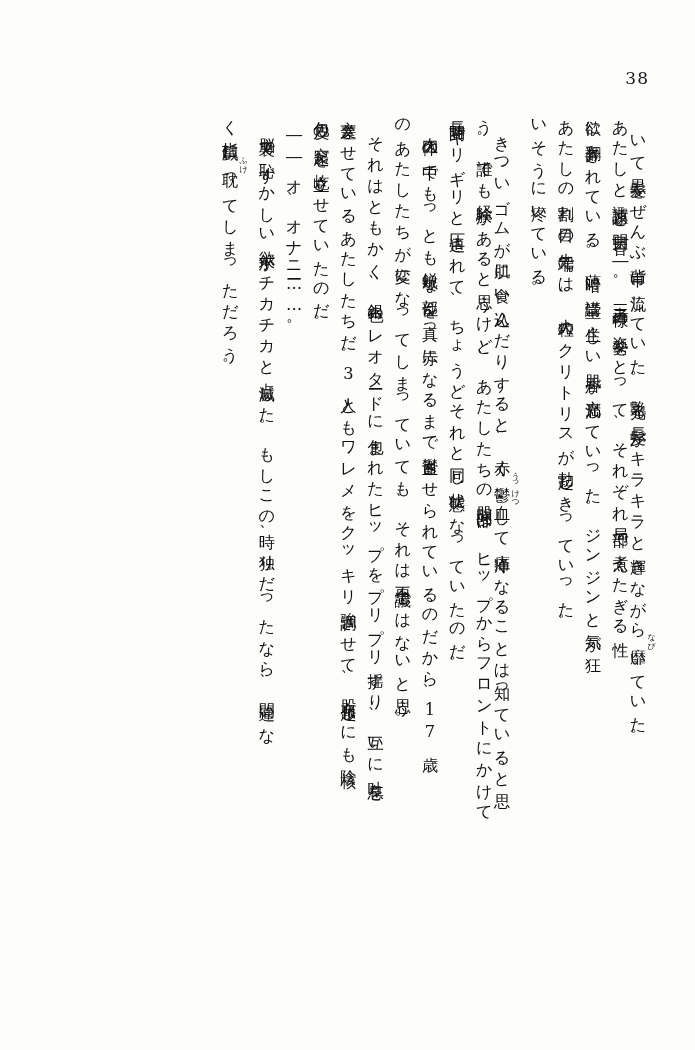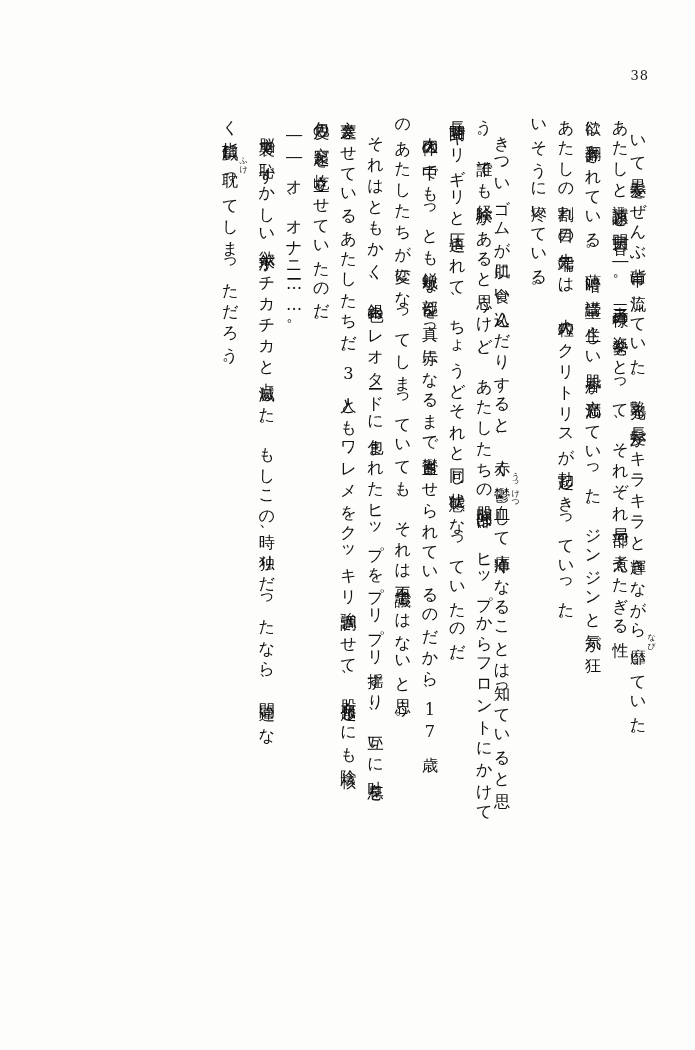--- a/index.html
+++ b/index.html
@@ -19,21 +19,21 @@
   .page {
     position: absolute;
     inset: 0;
     background: #fdfdfc;
   }
 
   .page-number {
     position: absolute;
     top: 68px;
     right: 46px;
-    font-size: 13px;
+    font-size: 17px;
     letter-spacing: 1px;
     color: #1a1a1a;
     font-family: "DejaVu Serif", "Liberation Serif", serif;
     text-align: center;
   }
 
   
   .text-block {
     position: absolute;
     top: 108px;

